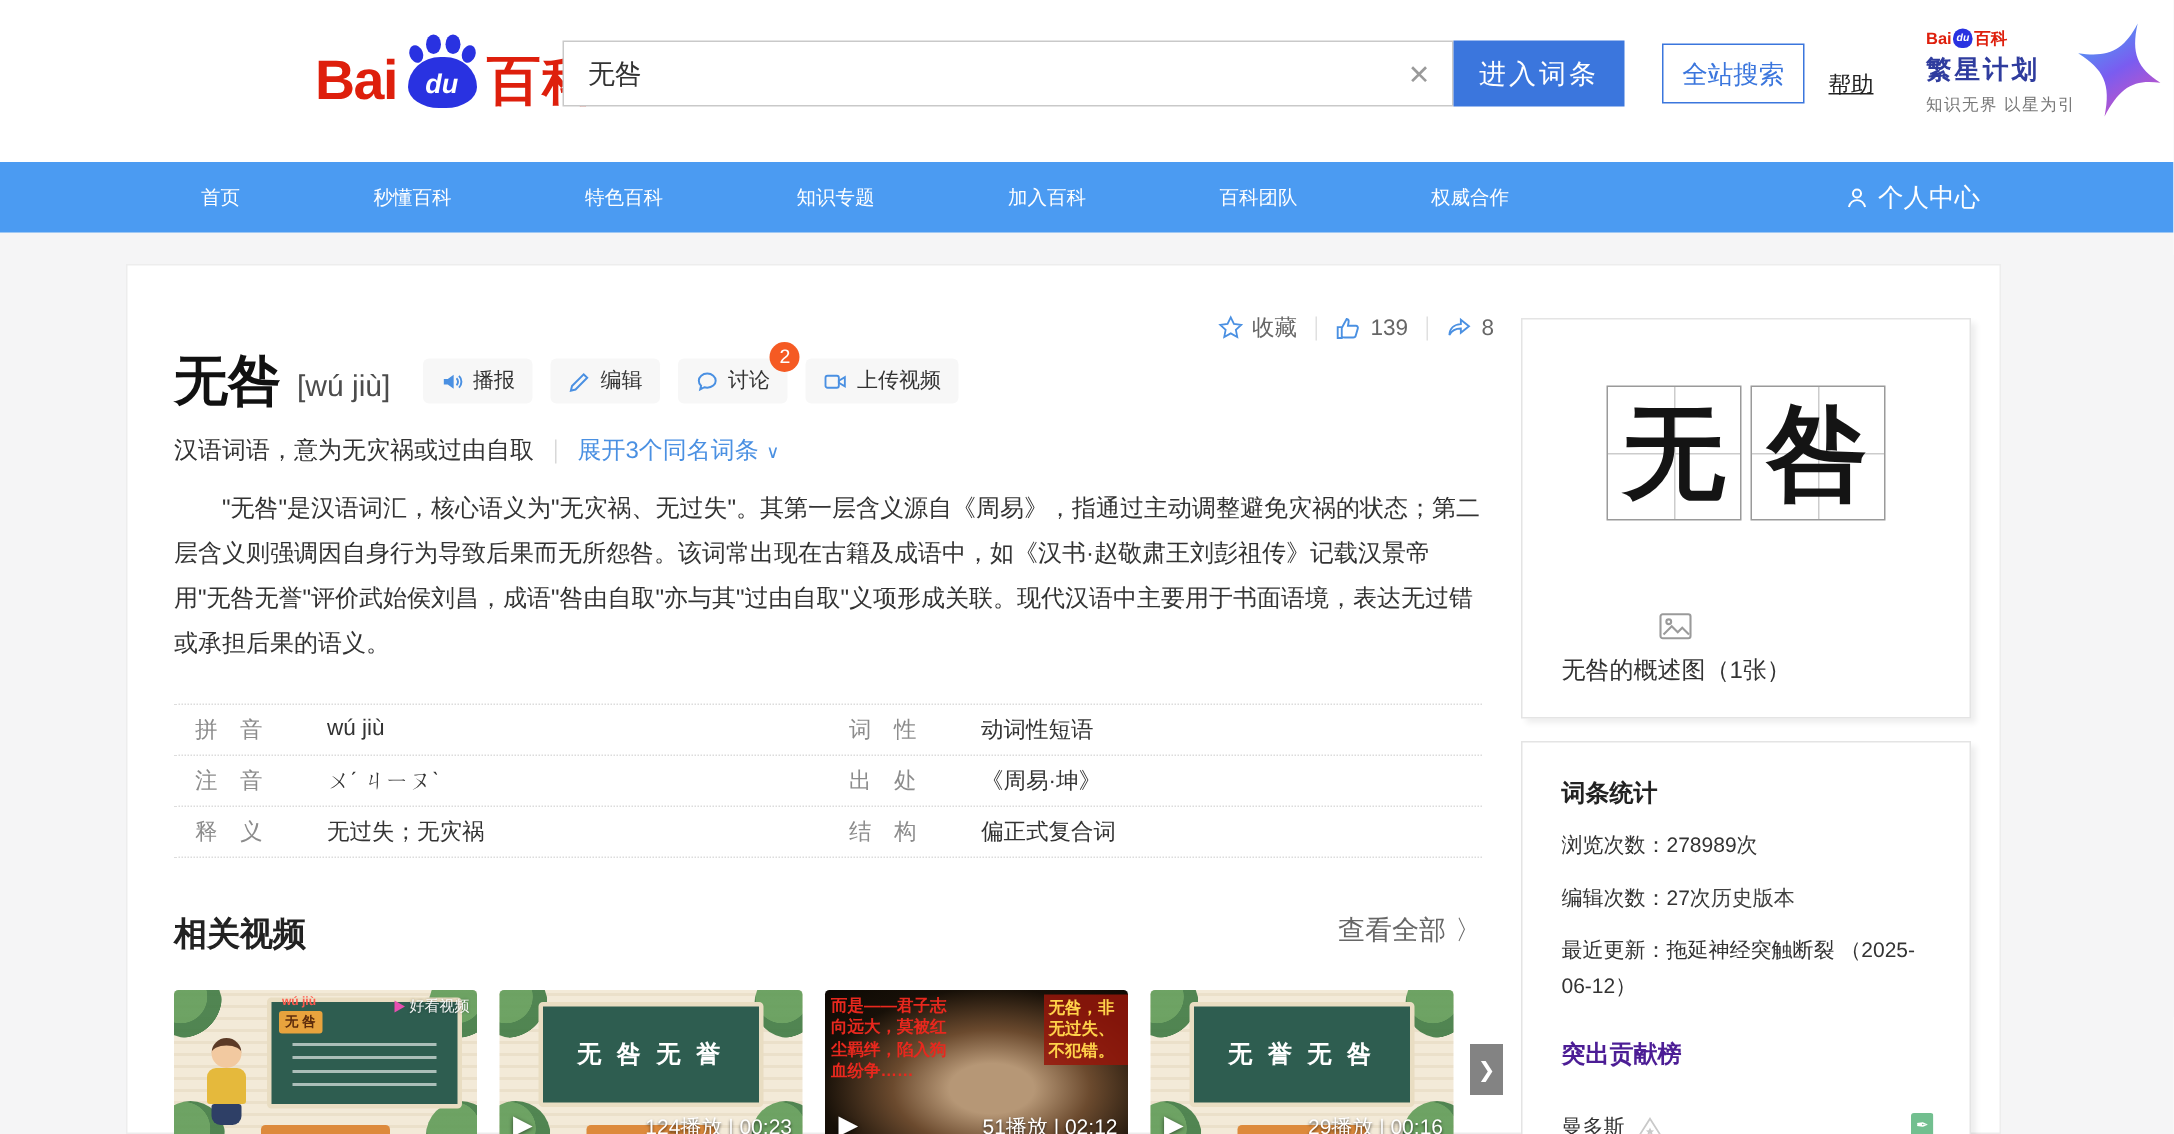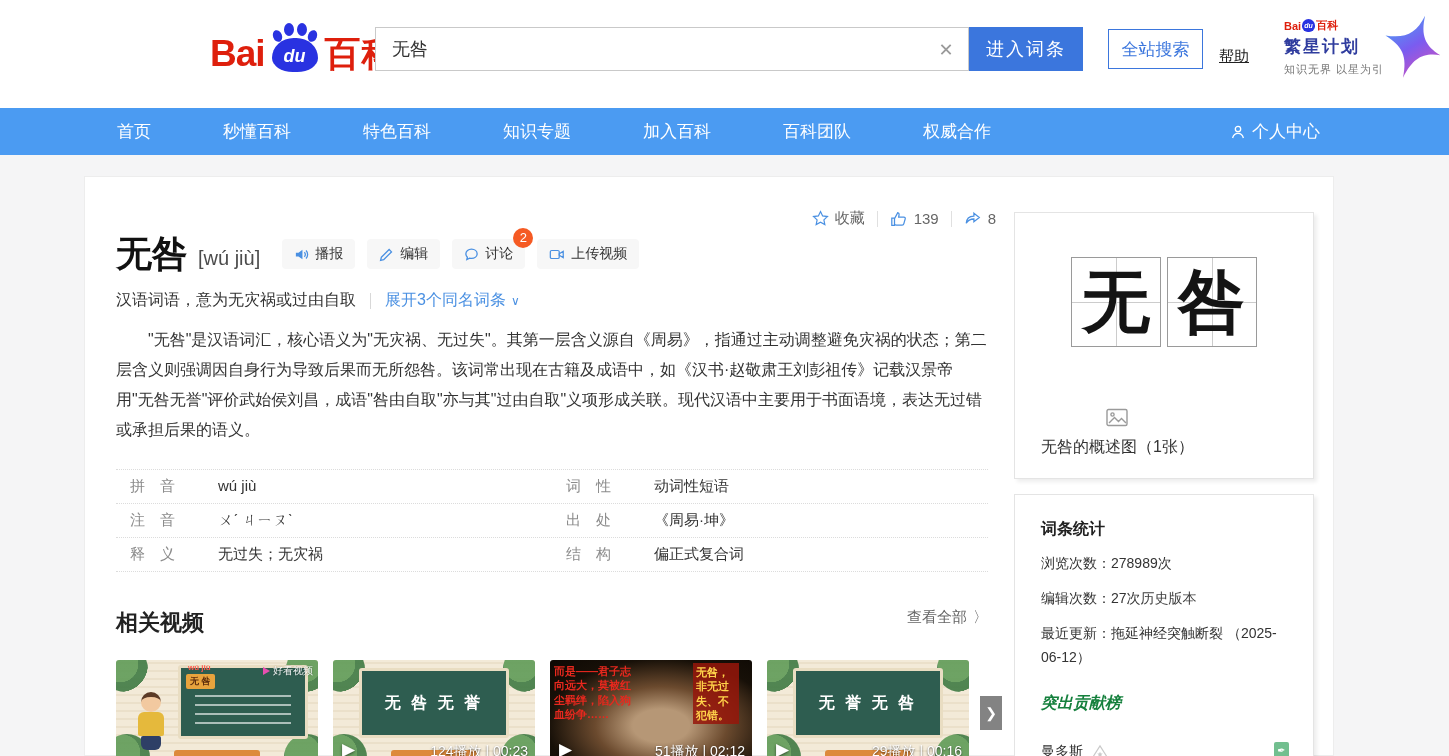--- a/index.html
+++ b/index.html
@@ -39,21 +39,21 @@
   .fx-mini { display:flex; align-items:center; font-size:11px; font-weight:800; color:#de1f0c; }
   .fx-mini .mini-paw { width:13px; height:13px; background:#2932e1; border-radius:50% 50% 45% 45%;
     margin:0 1px; color:#fff; font-size:7px; font-weight:700; text-align:center; line-height:13px; font-style:italic; }
   .fx-title { font-size:17px; font-weight:700; color:#2f3c9e; letter-spacing:2px; margin-top:2px; }
   .fx-sub { font-size:11px; color:#777; margin-top:4px; letter-spacing:1px; }
   .fx-star { position:absolute; left:1381px; top:10px; width:62px; height:72px; }
 
   
   .nav { display:flex; align-items:center; width:100%; height:47px; background:#4b9bf2;
     padding-left:117px; column-gap:72px; }
-  .nav-item { color:#fff; font-size:17px; cursor:pointer; white-space:nowrap; }
+  .nav-item { color:#fff; font-size:13px; cursor:pointer; white-space:nowrap;margin-left:17px; }
   .nav-user { margin-left:auto; margin-right:129px; display:flex; align-items:center; gap:6px;
     color:#fff; font-size:17px; cursor:pointer; }
 
   
   .main-card { position:absolute; left:84px; top:176px; width:1250px; height:580px;
     background:#fff; border:1px solid #ededed; }
   .left-col { position:absolute; left:31px; top:0; width:880px; }
 
   .top-actions { display:flex; justify-content:flex-end; align-items:center; gap:12px;
     margin-top:32px; font-size:15px; color:#666; }
@@ -78,21 +78,21 @@
   .summary { margin-top:14px; font-size:16px; line-height:30px; color:#333; text-indent:2em; width:872px; }
 
   .info-table { margin-top:24px; width:872px; border-top:1px dotted #dcdcdc; }
   .info-row { display:flex; border-bottom:1px dotted #dcdcdc; }
   .info-cell { flex:1; display:flex; padding:7px 0; font-size:15px; }
   .info-label { width:102px; color:#8c8c8c; flex:none; padding-left:14px; }
   .info-value { color:#333; }
 
   .video-head { display:flex; align-items:flex-start; justify-content:space-between; margin-top:36px; width:872px; }
   .video-title { font-size:22px; font-weight:700; color:#222; }
-  .view-all { font-size:15px; color:#666; cursor:pointer; display:flex; gap:6px; align-items:center; }
+  .view-all { font-size:18px; color:#666; cursor:pointer; display:flex; gap:6px; align-items:center; }
 
   .video-row { position:relative; display:flex; gap:15px; margin-top:22px; width:880px; }
   .vcard { width:202px; cursor:pointer; }
   .thumb { position:relative; width:202px; height:106px; border-radius:3px; overflow:hidden;
     background:repeating-linear-gradient(0deg,#f3ead8 0 6px,#ebe0ca 6px 8px); }
   .plant { position:absolute; width:46px; height:46px; border-radius:50%;
     background:radial-gradient(circle at 40% 40%, #5f9b57 0 45%, #3f7a43 46% 70%, transparent 71%); opacity:.9; }
   .plant.tl { left:-14px; top:-14px; } .plant.tr { right:-14px; top:-14px; }
   .plant.bl { left:-12px; bottom:-14px; } .plant.br { right:-12px; bottom:-14px; }
   .board { position:absolute; left:26px; right:26px; top:8px; height:70px; background:#2e5d50;
@@ -112,21 +112,21 @@
     border-radius:50%; border-top:5px solid #5b3a26; }
   .teacher .body { position:absolute; left:4px; top:20px; width:26px; height:24px; background:#e5b93c; border-radius:6px 6px 2px 2px; }
   .teacher .skirt { position:absolute; left:7px; top:44px; width:20px; height:14px; background:#2e3f66; border-radius:2px 2px 6px 6px; }
   .watermark { position:absolute; right:5px; top:4px; display:flex; align-items:center; gap:3px;
     color:rgba(255,255,255,.95); font-size:10px; text-shadow:0 0 2px rgba(0,0,0,.4); }
   .wm-dot { width:0; height:0; border-left:7px solid #e84fb0; border-top:4px solid transparent; border-bottom:4px solid transparent; }
   
   .thumb.drama { background:radial-gradient(ellipse at 55% 62%, #b69776 0 18%, #6b4a2e 42%, #171008 72%, #0d0803 100%); }
   .drama-left { position:absolute; left:4px; top:4px; width:78px; color:#e8281e; font-weight:700;
     font-size:11px; line-height:1.3; }
-  .drama-right { position:absolute; right:13px; top:3px; width:46px; color:#ffd24a;
+  .drama-right { position:absolute; right:0; top:3px; width:56px; color:#ffd24a;
     background:rgba(150,22,10,.85); font-weight:700; font-size:11px; line-height:1.3; padding:2px 3px; }
   .overlay-count { position:absolute; right:7px; bottom:5px; color:#fff; font-size:14px;
     text-shadow:0 1px 2px rgba(0,0,0,.7); }
   .play-tri { position:absolute; left:9px; bottom:8px; color:#fff; font-size:17px;
     text-shadow:0 1px 3px rgba(0,0,0,.6); line-height:1; }
   .next-arrow { position:absolute; right:-6px; top:36px; width:22px; height:34px;
     background:rgba(90,90,90,.75); color:#fff; display:flex; align-items:center; justify-content:center;
     font-size:14px; cursor:pointer; }
 
   
@@ -139,21 +139,21 @@
   .zi-grid::after { content:""; position:absolute; top:0; bottom:0; left:50%; border-left:1px solid #ccc; }
   .zi { position:absolute; inset:0; display:flex; align-items:center; justify-content:center;
     font-family:"DejaVu Serif","Liberation Serif",serif; font-weight:700; font-size:68px; color:#141414; z-index:1; }
   .overview-footer { position:absolute; left:26px; bottom:20px; display:flex; align-items:center; gap:10px;
     font-size:16px; color:#333;flex-direction:column; }
 
   .stats-card { padding:24px 24px 22px 26px; }
   .stats-title { font-size:16px; font-weight:700; color:#222; }
   .stats-line { margin-top:11px; font-size:14px; color:#333; line-height:24px; width:248px; }
   .stats-line a { color:#404040; text-decoration:none; cursor:pointer; }
-  .contrib-title { margin-top:24px; font-size:16px; font-weight:700; color:#15803d;font-style:italic; }
+  .contrib-title { margin-top:24px; font-size:16px; font-weight:700; color:#4c1d95; }
   .contrib-row { margin-top:28px; display:flex; align-items:center; gap:7px; font-size:14px; color:#333; }
   .lvl-badge { width:20px; height:17px; }
   .pen-badge { margin-left:auto; width:15px; height:20px; background:#72bf8f; border-radius:2px;
     clip-path:polygon(0 0,100% 0,100% 100%,50% 80%,0 100%); color:#fff; font-size:10px;
     display:flex; justify-content:center; padding-top:3px; }
 </style>
 </head>
 <body>
 
 <div class="header">

